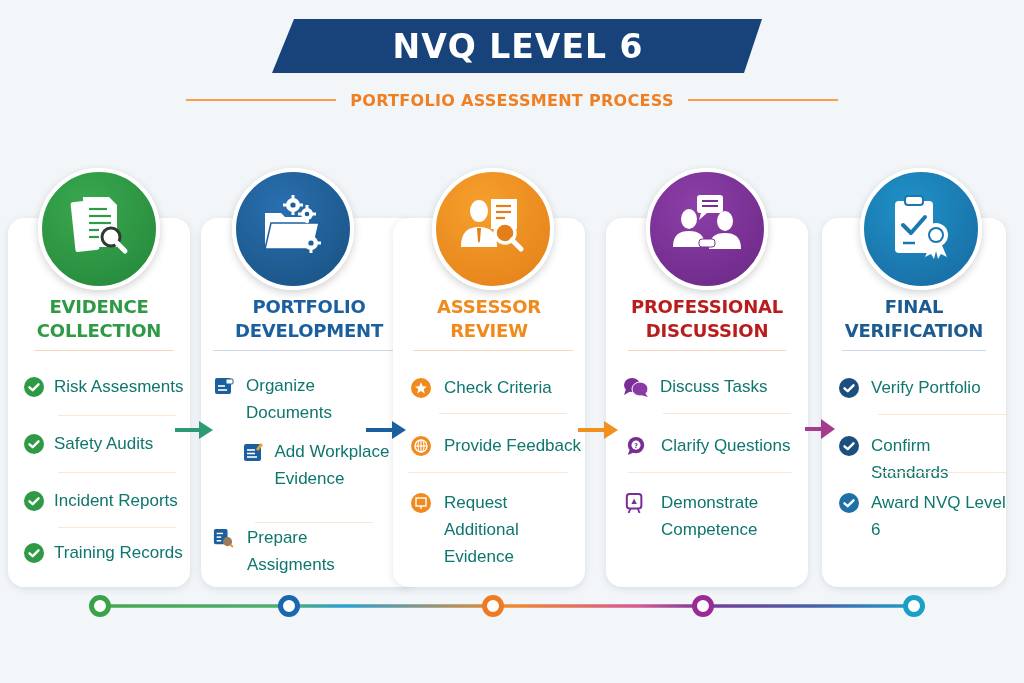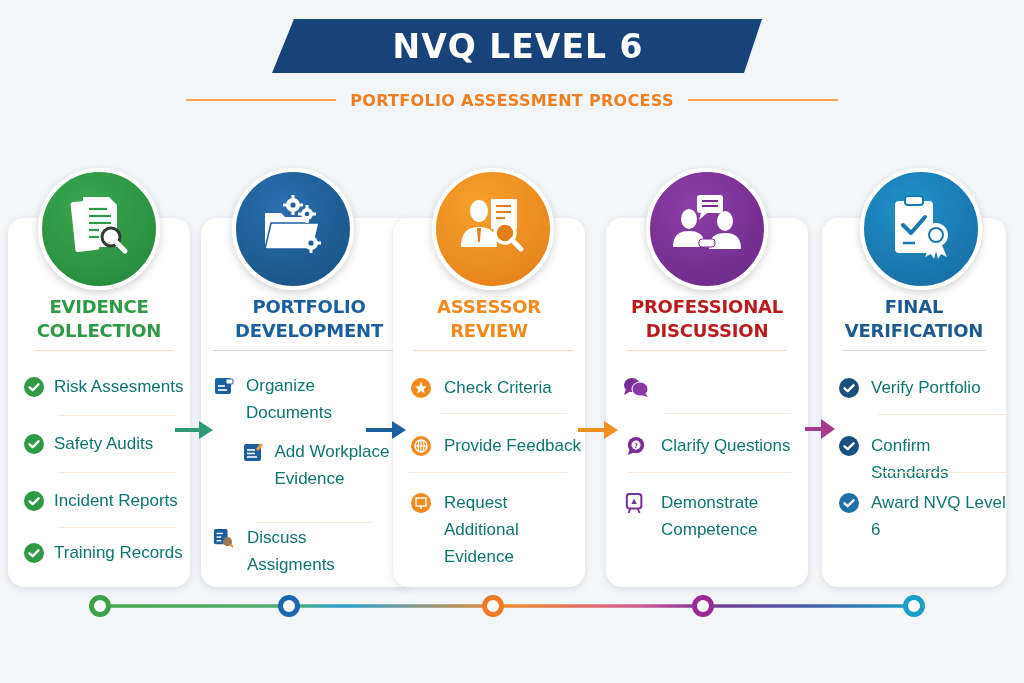--- a/index.html
+++ b/index.html
@@ -191,21 +191,21 @@
         <svg width="22" height="22" viewBox="0 0 22 22">
             <rect x="1" y="1" width="15" height="17" rx="2" fill="#1c5f9e"></rect>
             <line x1="4" y1="6" x2="11" y2="6" stroke="#fff" stroke-width="1.6"></line>
             <line x1="4" y1="10" x2="9" y2="10" stroke="#fff" stroke-width="1.6"></line>
             <line x1="4" y1="14" x2="9" y2="14" stroke="#fff" stroke-width="1.6"></line>
             <circle cx="16" cy="15" r="5" fill="#9a7a5a"></circle>
             <path d="M19 18 L22 21" stroke="#f08a1d" stroke-width="2"></path>
           </svg>
       </span>
       <span class="item-text" style="margin-left:14px;">
-        <span style="display:block;">Discuss</span>
+        <span style="display:block;">Prepare</span>
         <span style="display:block;">Assigments</span>
       </span>
     </div>
   </div>
 </div>
 <div class="circle" style="left:232px; background:radial-gradient(circle at 40% 30%, #2a6fb0, #17507f);">
   <span>
     <svg width="80" height="80" viewBox="0 0 80 80">
       <path d="M12 26 H28 L32 30 H56 V62 H12 Z" fill="#fff"></path>
       <path d="M18 36 H66 L60 62 H12 Z" fill="#fff" stroke="#1c5f9e" stroke-width="1.5"></path>
@@ -322,20 +322,21 @@
   <div class="items">
     <div class="item" style="top:5px; left:17px;">
       <span class="item-icon" style="width:26px; flex-basis:26px;">
         <svg width="26" height="22" viewBox="0 0 26 22">
             <ellipse cx="9" cy="9" rx="8" ry="7" fill="#7a2e95"></ellipse>
             <path d="M3 13 L1 19 L8 15 Z" fill="#7a2e95"></path>
             <ellipse cx="17" cy="13" rx="8" ry="7" fill="#8a3aa5" stroke="#fff" stroke-width="1"></ellipse>
             <path d="M22 17 L25 21 L18 19 Z" fill="#8a3aa5"></path>
           </svg>
       </span>
+      <span class="item-text" style="margin-left:11px;">Discuss Tasks</span>
     </div>
     <div class="item-sep" style="top:45px; left:57px; width:128px;"></div>
     <div class="item" style="top:64px; left:20px;">
       <span class="item-icon">
         <svg width="22" height="22" viewBox="0 0 22 22">
             <circle cx="11" cy="10" r="9" fill="#7a2e95"></circle>
             <path d="M4 15 L2 21 L9 18 Z" fill="#7a2e95"></path>
             <circle cx="11" cy="10" r="5" fill="#fff"></circle>
             <text x="11" y="13" font-size="7" text-anchor="middle" fill="#7a2e95" font-family="DejaVu Sans, sans-serif" font-weight="bold">?</text>
           </svg>

